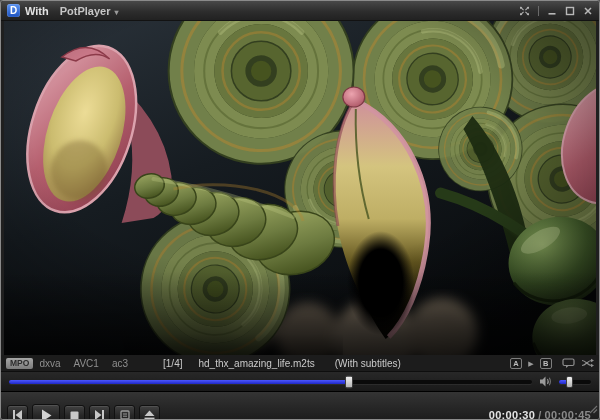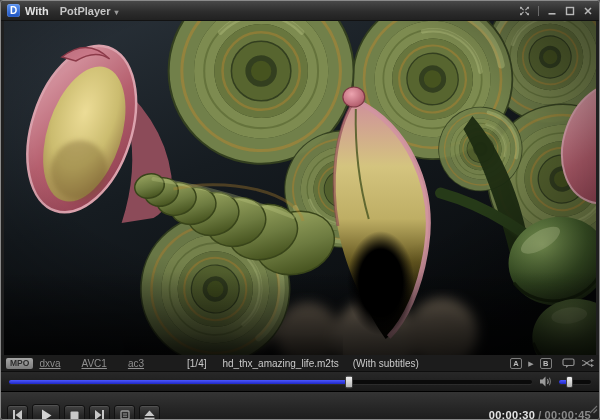--- a/index.html
+++ b/index.html
@@ -24,24 +24,24 @@
 
   
   .video{flex:0 0 334px;margin:0 3px;background:#000;position:relative;overflow:hidden;}
   .video svg{position:absolute;inset:0;width:100%;height:100%;display:block;}
 
   
   .statusbar{flex:0 0 16px;display:flex;align-items:center;padding:0 5px;background:#1c1c1c;
     font-size:10px;color:#8f8f8f;justify-content:space-between;}
   .badge{background:linear-gradient(#a6a6a6,#7b7b7b);color:#2c2c2c;font-size:8.5px;font-weight:bold;
     padding:0 4px;border-radius:2px;line-height:11px;margin-right:6px;}
-  .codec{margin-right:21px;color:#8f8f8f;text-decoration:underline;}
+  .codec{margin-right:13px;color:#8f8f8f;}
   .fileinfo{color:#cacaca;margin-left:10px;white-space:nowrap;}
   .fileinfo .fpart{margin-right:4px;padding-left:12px;}
-  .fileinfo .subnote{margin-left:10px;}
+  .fileinfo .subnote{margin-left:16px;}
   .status-right{margin-left:auto;display:flex;align-items:center;gap:6px;}
   .ab-box{border:1px solid #7e7e7e;border-radius:2px;font-size:7.5px;line-height:9px;
     padding:0 2.5px;color:#bdbdbd;font-weight:bold;}
   .ab-arrow{font-size:7px;color:#9a9a9a;line-height:9px;}
   .sicon{display:flex;align-items:center;}
 
   
   .seekrow{flex:0 0 20px;display:flex;align-items:center;padding:0 8px;gap:7px;
     background:linear-gradient(#282828,#191919);border-top:1px solid #0e0e0e;}
   .track{height:4px;background:#0a0a0a;border-radius:2px;position:relative;

